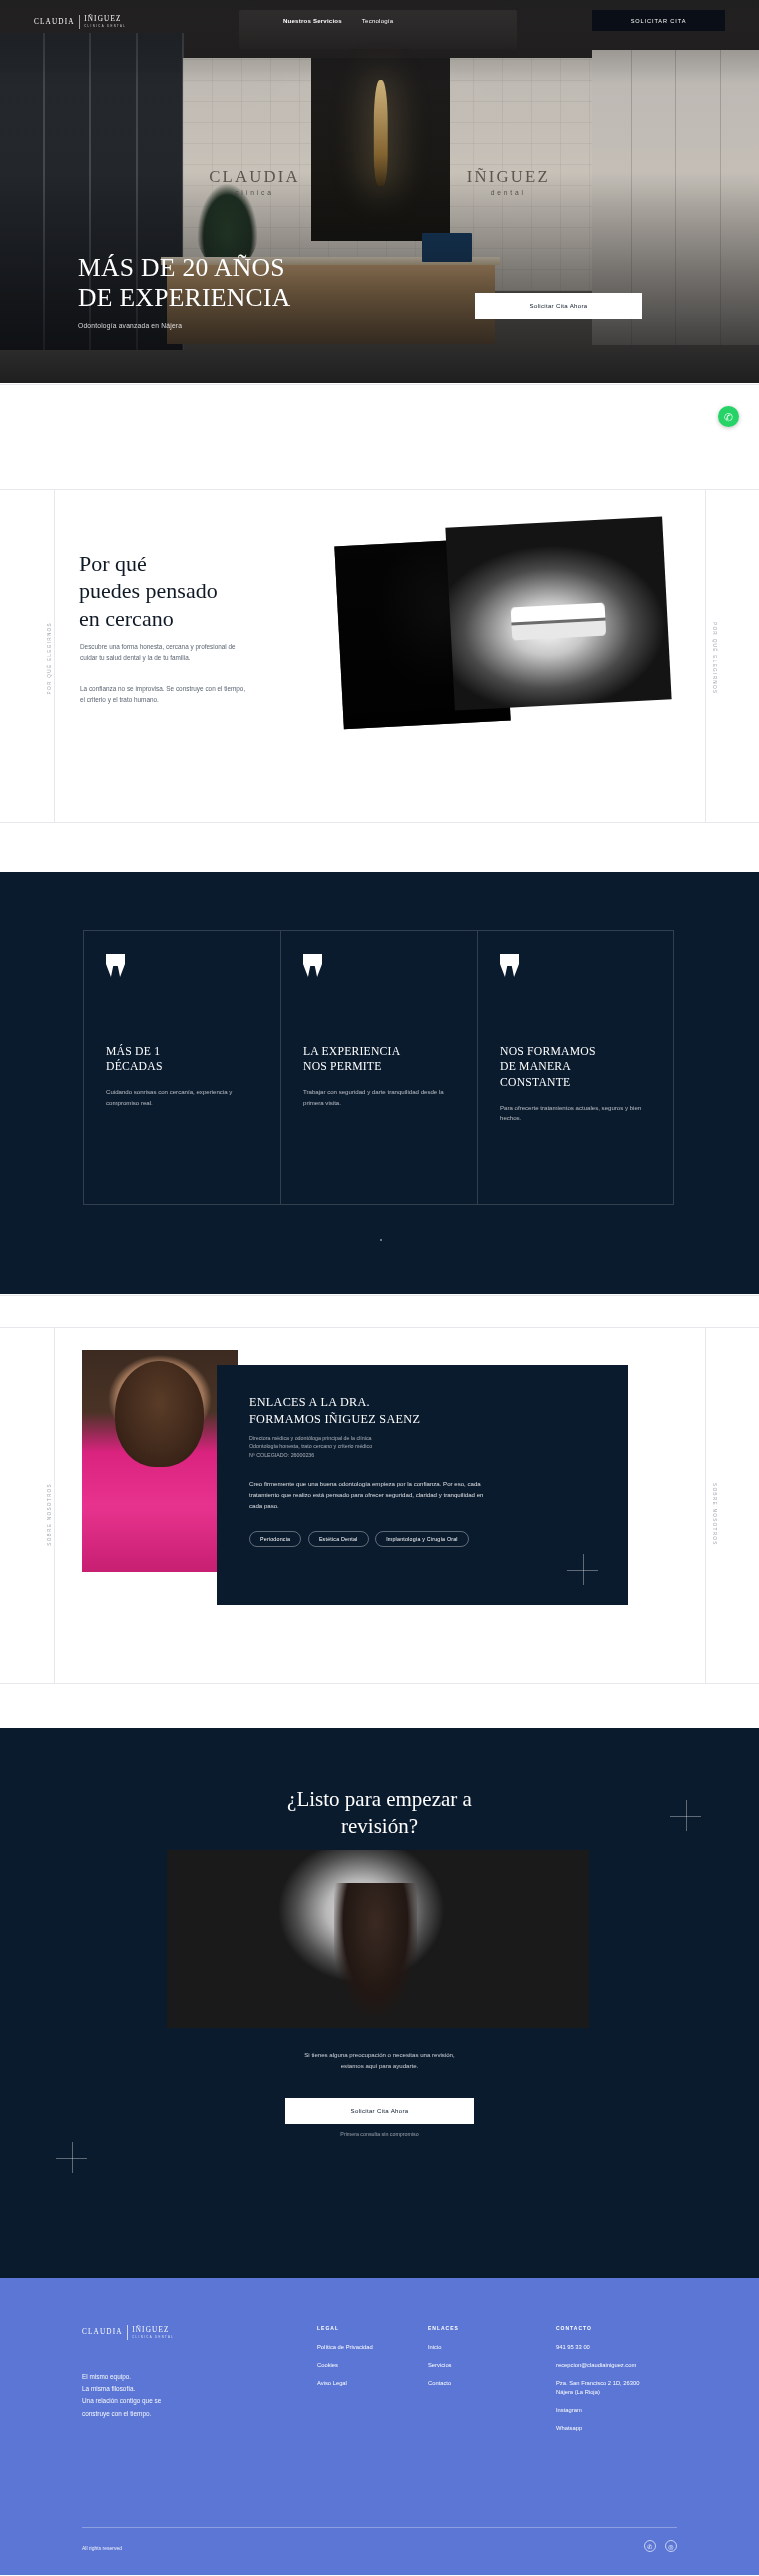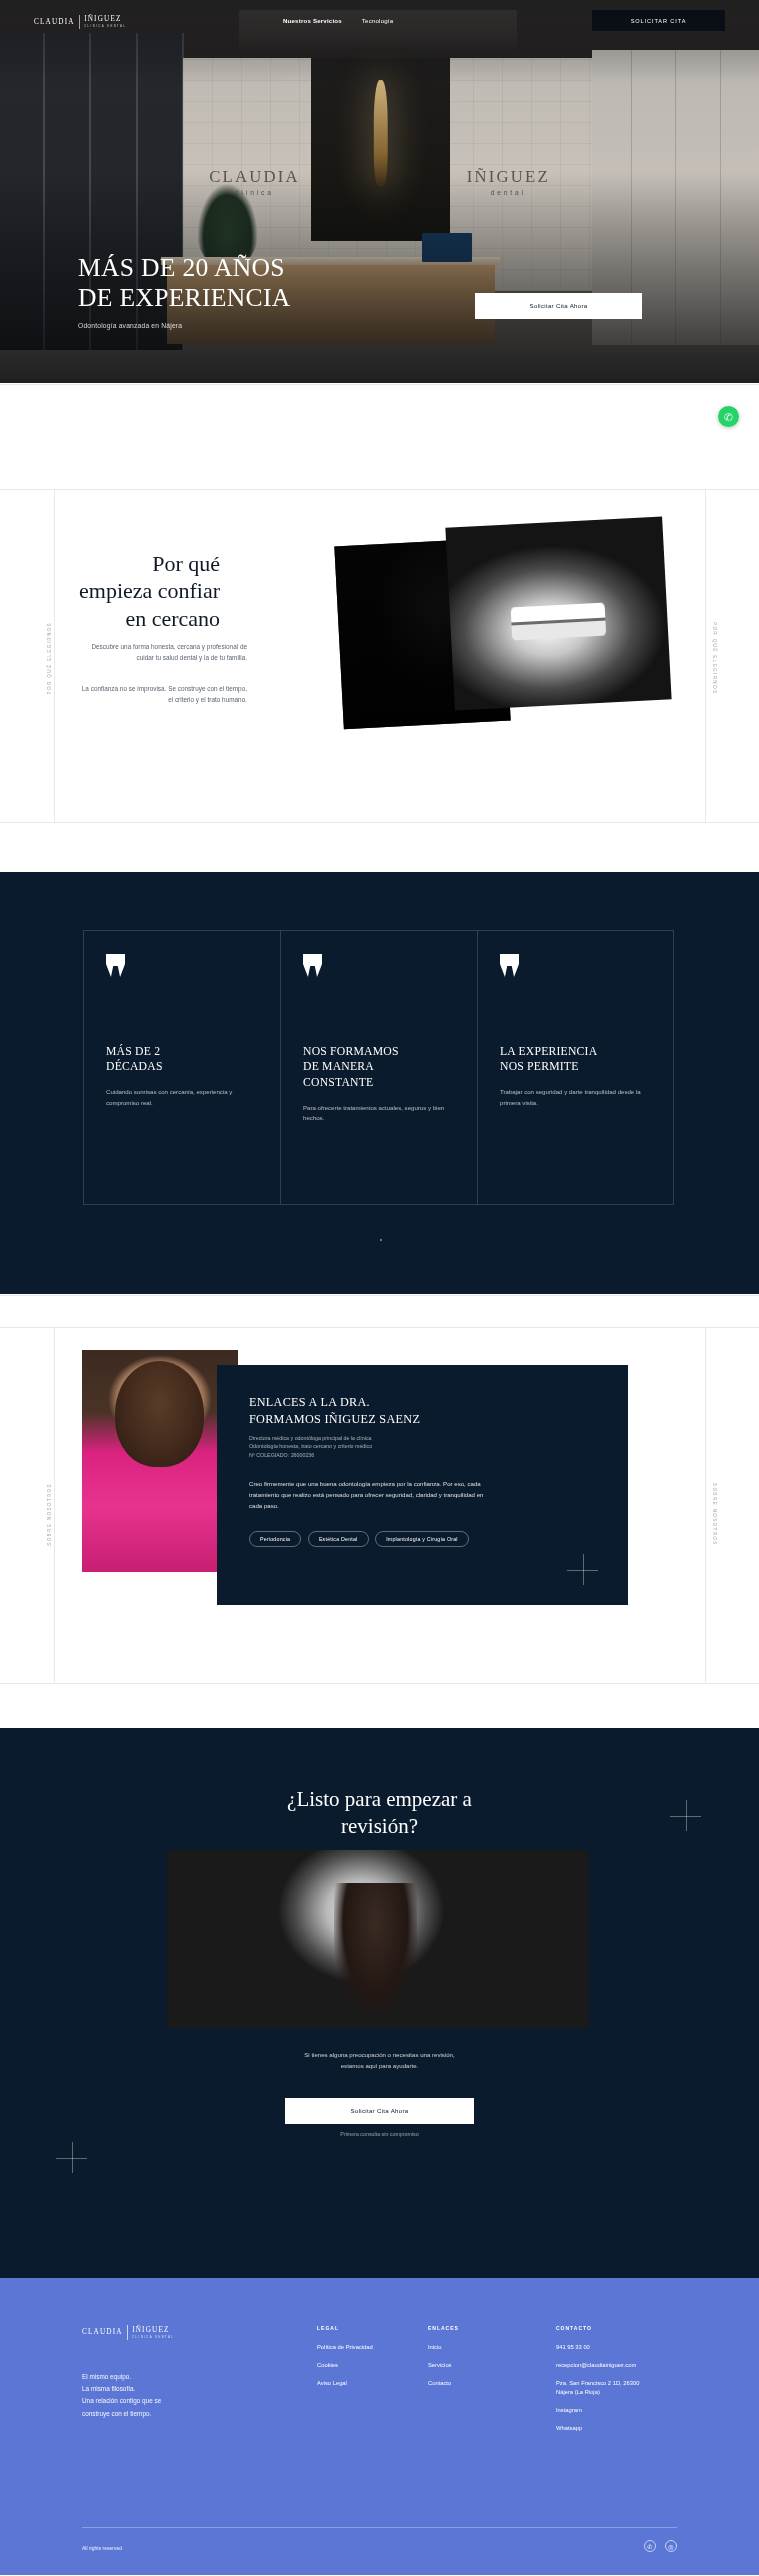--- a/index.html
+++ b/index.html
@@ -170,21 +170,21 @@
     position: absolute; right: 20px; top: 406px; z-index: 50;
     width: 21px; height: 21px; border-radius: 50%;
     background: #25d366; color: #fff;
     display: flex; align-items: center; justify-content: center;
     font-size: 10.6px; cursor: pointer;
     box-shadow: 0 1.1px 4.4px rgba(0,0,0,.25);
   }
 
   
   .why {
-    position: relative; width: 759px; height: 489px; background: #fff; text-align: right;
+    position: relative; width: 759px; height: 489px; background: #fff;
   }
   .rule-h { position: absolute; left: 0; width: 759px; height: 0.6px; background: #e6e8ec; }
   .rule-v { position: absolute; top: 0; width: 0.6px; background: #e6e8ec; }
   .side-label {
     position: absolute; font-size: 4.7px; letter-spacing: 1.3px; color: #9aa2ad;
     writing-mode: vertical-rl;
   }
   .side-label.left { transform: rotate(180deg); }
   .why h2 {
     position: absolute; left: 79px; top: 167px;
@@ -419,58 +419,58 @@
     <div class="rule-h" style="top:0.6px"></div>
     <div class="rule-h" style="top:106px"></div>
     <div class="rule-h" style="top:439px"></div>
     <div class="rule-v" style="left:54px; top:106px; height:333px"></div>
     <div class="rule-v" style="left:705px; top:106px; height:333px"></div>
     <div class="side-label left" style="left:47px; top:239px;">POR QUÉ ELEGIRNOS</div>
     <div class="side-label" style="left:712px; top:239px;">POR QUÉ ELEGIRNOS</div>
 
     <h2>
       <span>Por qué</span><br>
-      <span>empieza confiar</span><br>
+      <span>puedes pensado</span><br>
       <span>en cercano</span>
     </h2>
     <p class="p1">Descubre una forma honesta, cercana y profesional de cuidar tu salud dental y la de tu familia.</p>
     <p class="p2">La confianza no se improvisa. Se construye con el tiempo, el criterio y el trato humano.</p>
 
     <div class="why-img-wrap">
       <div class="why-img-a"></div>
       <div class="why-img-b"></div>
     </div>
   </section>
 
   <section class="features">
     <div class="feat-grid">
       <div class="feat-card">
         <div class="tooth-icon"></div>
         <h3>
-          <span>MÁS DE 2</span><br>
+          <span>MÁS DE 1</span><br>
           <span>DÉCADAS</span>
         </h3>
         <p>Cuidando sonrisas con cercanía, experiencia y compromiso real.</p>
+      </div>
+      <div class="feat-card">
+        <div class="tooth-icon"></div>
+        <h3>
+          <span>LA EXPERIENCIA</span><br>
+          <span>NOS PERMITE</span>
+        </h3>
+        <p>Trabajar con seguridad y darte tranquilidad desde la primera visita.</p>
       </div>
       <div class="feat-card">
         <div class="tooth-icon"></div>
         <h3>
           <span>NOS FORMAMOS</span><br>
           <span>DE MANERA</span><br>
           <span>CONSTANTE</span>
         </h3>
         <p>Para ofrecerte tratamientos actuales, seguros y bien hechos.</p>
-      </div>
-      <div class="feat-card">
-        <div class="tooth-icon"></div>
-        <h3>
-          <span>LA EXPERIENCIA</span><br>
-          <span>NOS PERMITE</span>
-        </h3>
-        <p>Trabajar con seguridad y darte tranquilidad desde la primera visita.</p>
       </div>
     </div>
     <div class="feat-dot"></div>
   </section>
 
   <section class="doctor">
     <div class="rule-h" style="top:0.6px"></div>
     <div class="rule-h" style="top:33px"></div>
     <div class="rule-h" style="top:389px"></div>
     <div class="rule-v" style="left:54px; top:33px; height:356px"></div>

